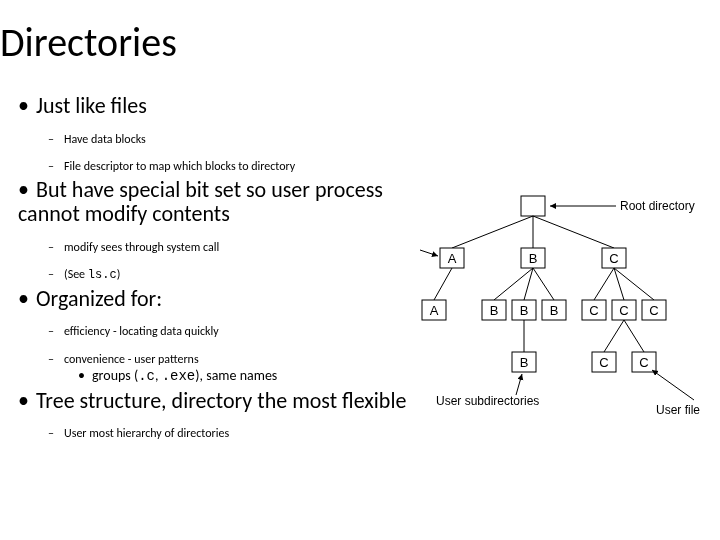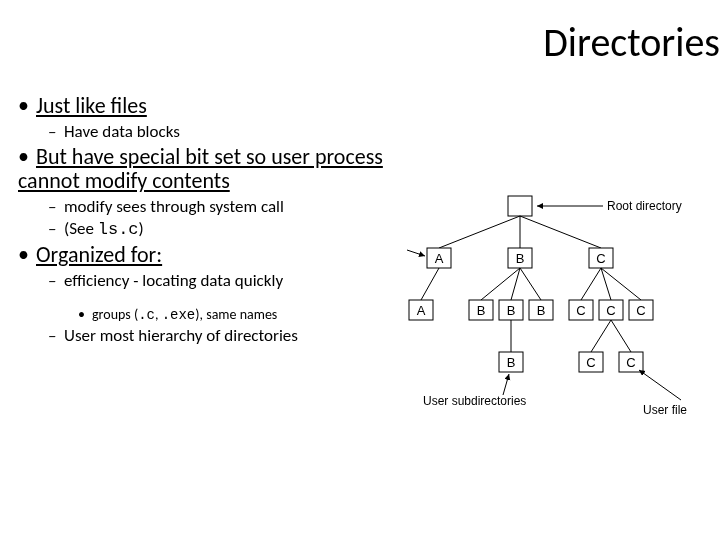--- a/index.html
+++ b/index.html
@@ -15,54 +15,54 @@
   .slide {
     position: relative;
     width: 720px;
     height: 540px;
   }
   .title {
     position: absolute;
     top: 18px;
     left: 0;
     width: 720px;
-    text-align: right;
+    text-align: left;
     font-size: 40px;
     font-weight: 400;
   }
   .content {
     position: absolute;
     top: 90px;
     left: 18px;
     width: 400px;
     font-size: 18px;
     line-height: 1.12;
   }
   ul { margin: 0; padding: 0; list-style: none; }
   li { margin: 0; padding: 0; }
 
-  .l1 { font-size: 22px; margin-top: 4px; text-decoration: underline; }
+  .l1 { font-size: 22px; margin-top: 4px; }
   .l1 .bullet { display: inline-block; width: 18px; }
   .l1 .txt { display: inline; }
 
-  .l2 { font-size: 17px; margin-left: 30px; margin-top: 3px; }
+  .l2 { font-size: 12px; margin-left: 30px; margin-top: 14px; }
   .l2 .bullet { display: inline-block; width: 16px; }
   .l2 .txt { display: inline; }
 
-  .l3 { font-size: 14px; margin-left: 60px; margin-top: 17px; }
+  .l3 { font-size: 14px; margin-left: 60px; margin-top: 2px; }
   .l3 .bullet { display: inline-block; width: 14px; }
   .l3 .txt { display: inline; }
 
   .bold .txt { font-weight: 700; }
   .mono { font-family: Liberation Mono, monospace; }
 
   .diagram {
     position: absolute;
     top: 190px;
-    left: 403px;
+    left: 416px;
     width: 290px;
     height: 270px;
   }
   .diagram svg { width: 100%; height: 100%; }
   .node { fill: #fff; stroke: #000; stroke-width: 1; }
   .edge { stroke: #000; stroke-width: 1; fill: none; }
   .lbl  { font: 13px Arial, sans-serif; fill: #000; text-anchor: middle; }
   .ann  { font: 12px Arial, sans-serif; fill: #000; }
   .arrow { stroke: #000; stroke-width: 1; fill: none; }
 </style>
@@ -70,29 +70,32 @@
 <body>
 
 <div class="slide">
 
   <div class="title">Directories</div>
 
   <div class="content">
     <ul>
       <li class="l1"><span class="bullet">•</span><span class="txt">Just like files</span></li>
         <li class="l2"><span class="bullet">–</span><span class="txt">Have data blocks</span></li>
+        <li class="l2"><span class="bullet">–</span><span class="txt">File descriptor to map which blocks to directory</span></li>
 
       <li class="l1"><span class="bullet">•</span><span class="txt">But have special bit set so user process cannot modify contents</span></li>
         <li class="l2"><span class="bullet">–</span><span class="txt">modify sees through system call</span></li>
         <li class="l2"><span class="bullet">–</span><span class="txt"><span>(See </span><span class="mono">ls.c</span><span>)</span></span></li>
 
       <li class="l1"><span class="bullet">•</span><span class="txt">Organized for:</span></li>
         <li class="l2"><span class="bullet">–</span><span class="txt">efficiency - locating data quickly</span></li>
+        <li class="l2"><span class="bullet">–</span><span class="txt">convenience - user patterns</span></li>
           <li class="l3"><span class="bullet">•</span><span class="txt"><span>groups (</span><span class="mono">.c</span><span>, </span><span class="mono">.exe</span><span>), same names</span></span></li>
 
+      <li class="l1"><span class="bullet">•</span><span class="txt">Tree structure, directory the most flexible</span></li>
         <li class="l2"><span class="bullet">–</span><span class="txt">User most hierarchy of directories</span></li>
     </ul>
   </div>
 
   <div class="diagram">
     <svg viewBox="0 0 290 270">
       <defs>
         <marker id="ah" markerWidth="8" markerHeight="8" refX="6" refY="3" orient="auto">
           <path d="M0,0 L6,3 L0,6 Z" fill="#000"></path>
         </marker>

